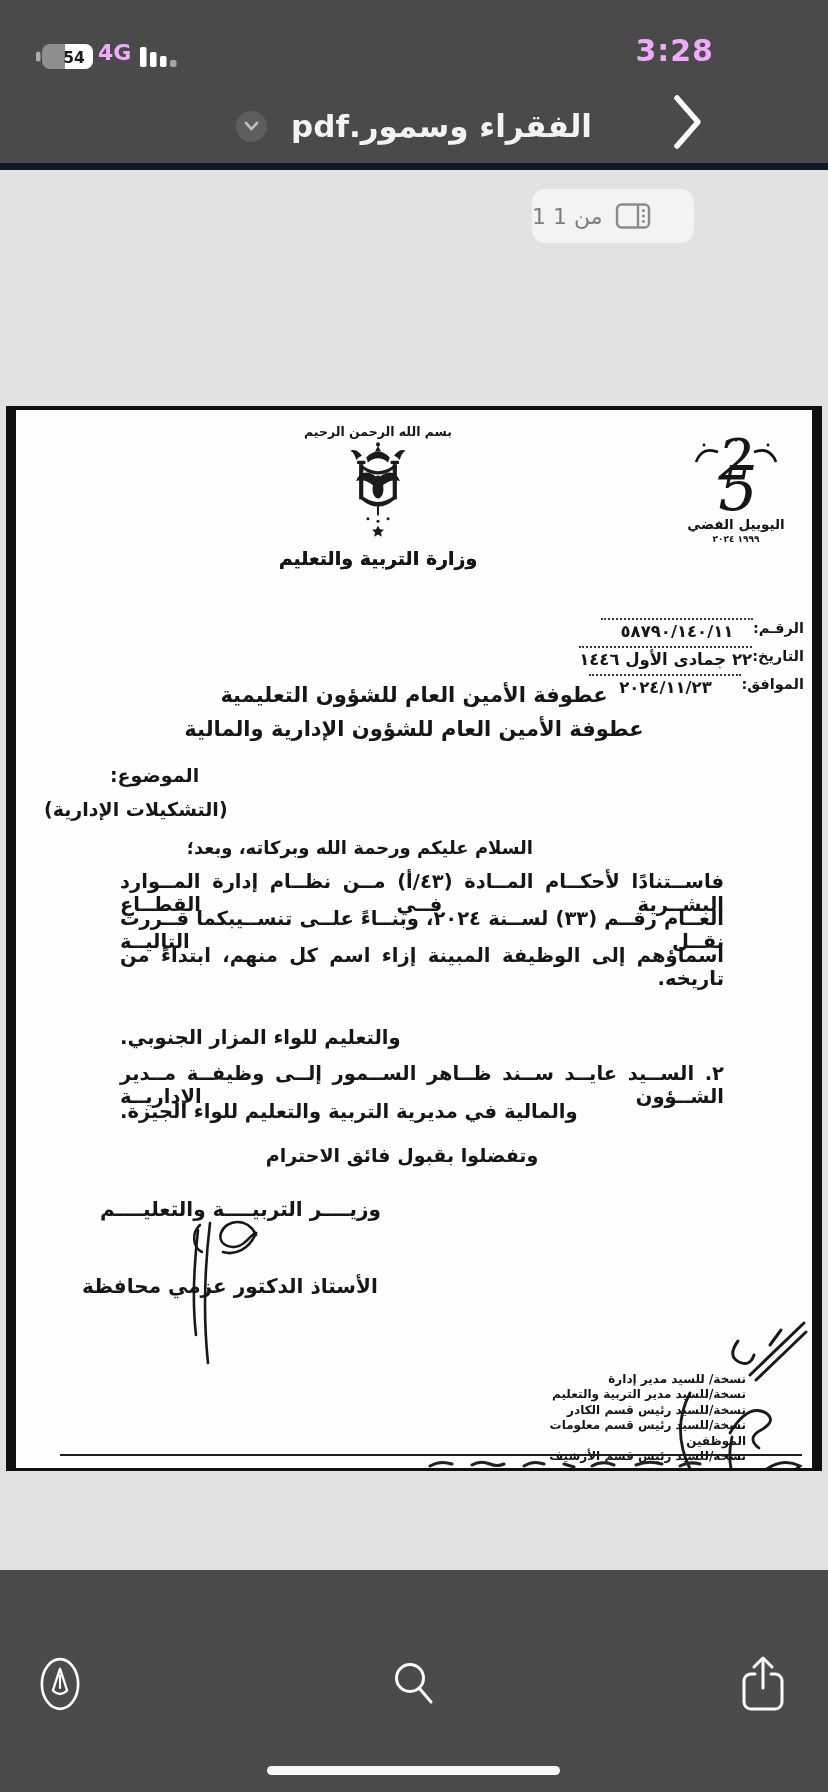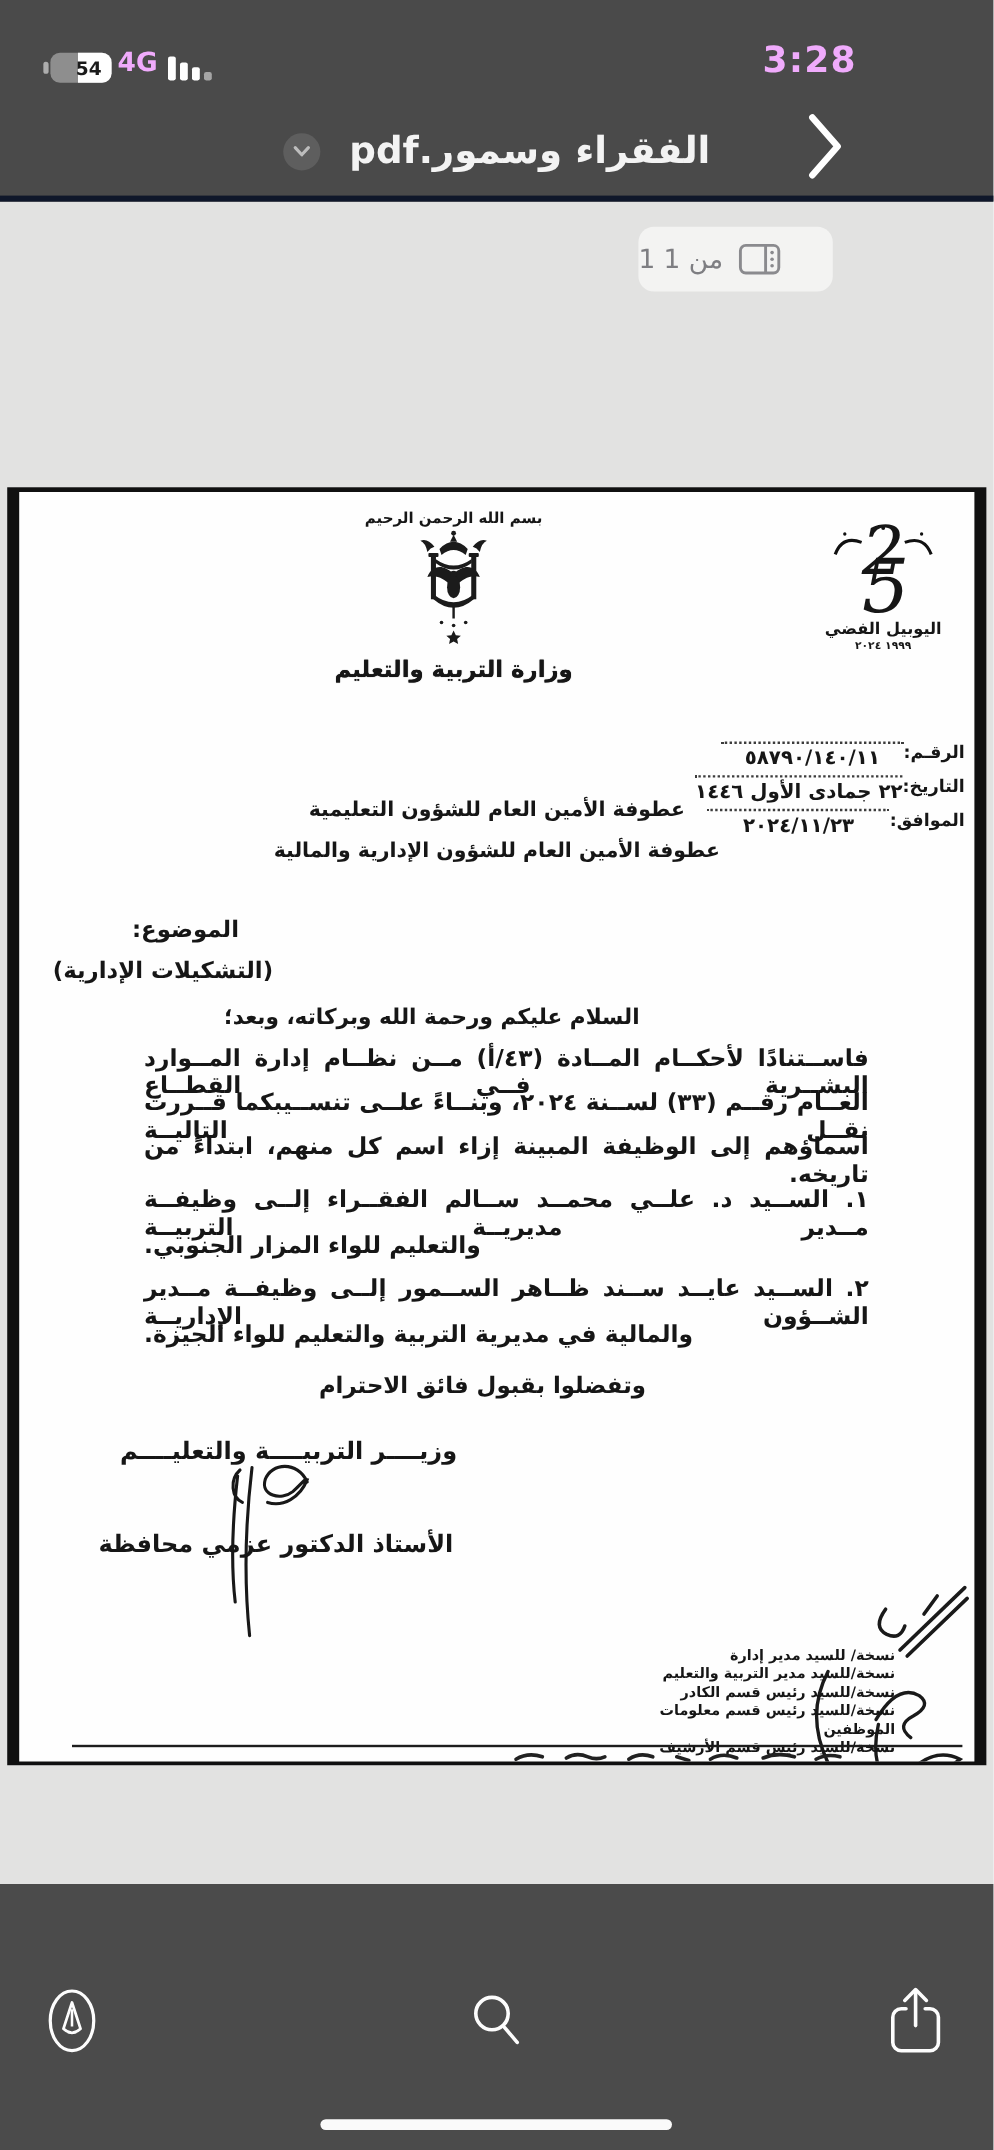--- a/index.html
+++ b/index.html
@@ -2,21 +2,21 @@
 <html><head>
 <meta charset="utf-8">
 <style>
   html,body{margin:0;padding:0;}
   body{width:828px;height:1792px;position:relative;overflow:hidden;
        background:#e2e2e1;font-family:"DejaVu Sans",sans-serif;}
   .abs{position:absolute;}
 
   
   #nav-header{position:absolute;left:0;top:0;width:828px;height:163px;
-    background:#4a4a4a;border-bottom:5px solid #0f172a;z-index:5;}
+    background:#4a4a4a;border-bottom:7px solid #0f172a;z-index:5;}
   .status-item{color:#f0abfc;}
   #time{position:absolute;top:33px;right:114px;font-size:30px;font-weight:bold;letter-spacing:1px;}
   #net{position:absolute;left:98px;top:40px;font-size:22px;font-weight:600;}
   #title-row{position:absolute;left:0;right:0;top:98px;height:56px;
     display:flex;justify-content:center;align-items:center;gap:24px;direction:rtl;}
   #nav-title{color:#f3f3f3;font-size:31px;font-weight:bold;direction:rtl;}
   #title-badge{width:31px;height:31px;border-radius:50%;background:#5e5e5e;
     display:flex;align-items:center;justify-content:center;}
   #back-btn{position:absolute;right:123px;top:94px;width:32px;height:58px;}
 
@@ -41,22 +41,22 @@
   #jubilee{position:absolute;left:656px;top:22px;width:128px;text-align:center;direction:rtl;}
   #jubilee .n2{font-family:"DejaVu Serif",serif;font-style:italic;font-size:56px;line-height:40px;display:block;}
   #jubilee .n5{font-family:"DejaVu Serif",serif;font-style:italic;font-size:62px;line-height:46px;display:block;margin-top:-14px;margin-right:-4px;}
   #jubilee-name{font-size:13.5px;font-weight:bold;margin-top:4px;filter:blur(.2px);}
   #jubilee-years{font-size:9px;font-weight:bold;letter-spacing:3px;margin-top:2px;}
   #meta-block{position:absolute;top:208px;right:8px;direction:rtl;}
   .meta-row{display:flex;direction:rtl;justify-content:flex-start;align-items:flex-start;margin-bottom:5px;}
   .meta-label{font-size:14.5px;font-weight:bold;padding-top:2px;}
   .meta-value{border-top:2px dotted #3c3c3c;min-width:152px;text-align:center;
     font-size:16.5px;font-weight:bold;padding-top:2px;margin-left:2px;}
-  #addressees{position:absolute;left:120px;top:248px;width:556px;text-align:center;
-    font-weight:bold;font-size:17px;line-height:34px;}
+  #addressees{position:absolute;left:120px;top:268px;width:556px;text-align:center;
+    font-weight:bold;font-size:21px;line-height:34px;}
   #subject-label{left:94px;top:354px;font-size:19px;}
   #subject-value{left:28px;top:388px;font-size:19px;}
   #salutation{right:279px;top:427px;font-size:18px;text-align:right;}
   #closing{position:absolute;left:236px;top:734px;width:300px;text-align:center;
     font-weight:bold;font-size:19px;}
   #signer-title{left:84px;top:787px;font-size:20px;}
   #signer-name{left:66px;top:864px;font-size:20px;z-index:3;}
   #copies{position:absolute;right:66px;top:962px;width:240px;text-align:right;
     font-size:12px;font-weight:bold;line-height:15.4px;direction:rtl;}
   #hrule{position:absolute;left:44px;top:1044px;width:742px;border-top:2px solid #1d1d1d;}
@@ -186,21 +186,20 @@
 
   <div class="t" id="subject-label">الموضوع:</div>
   <div class="t" id="subject-value">(التشكيلات الإدارية)</div>
 
   <div class="t" id="salutation">السلام عليكم ورحمة الله وبركاته، وبعد؛</div>
 
   <div class="jline" style="top:460px">فاســتنادًا لأحكــام المــادة (٤٣/أ) مــن نظــام إدارة المــوارد البشــرية فــي القطــاع</div>
   <div class="jline" style="top:497px">العــام رقــم (٣٣) لســنة ٢٠٢٤، وبنــاءً علــى تنســيبكما قــررت نقــل التاليــة</div>
   <div class="jline" style="top:534px;text-align-last:right">أسماؤهم إلى الوظيفة المبينة إزاء اسم كل منهم، ابتداءً من تاريخه.</div>
 
-  <div class="jline" style="top:578px">١. الســيد د. علــي محمــد ســالم الفقــراء إلــى وظيفــة مــدير مديريــة التربيــة</div>
   <div class="cline" style="top:616px">والتعليم للواء المزار الجنوبي.</div>
   <div class="jline" style="top:652px">٢. الســيد عايــد ســند ظــاهر الســمور إلــى وظيفــة مــدير الشــؤون الإداريــة</div>
   <div class="cline" style="top:690px">والمالية في مديرية التربية والتعليم للواء الجيزة.</div>
 
   <div id="closing">وتفضلوا بقبول فائق الاحترام</div>
   <div class="t" id="signer-title">وزيــــر التربيــــة والتعليــــم</div>
 
   <svg class="ink" style="left:118px;top:793px" width="150" height="172" viewBox="0 0 150 172">
     <g stroke="#181818" stroke-width="2.6" fill="none" stroke-linecap="round">
       <path d="M122 32 C114 14 92 16 87 30 C83 43 100 48 110 40 C117 34 120 29 122 30 C116 45 102 53 89 49"></path>

